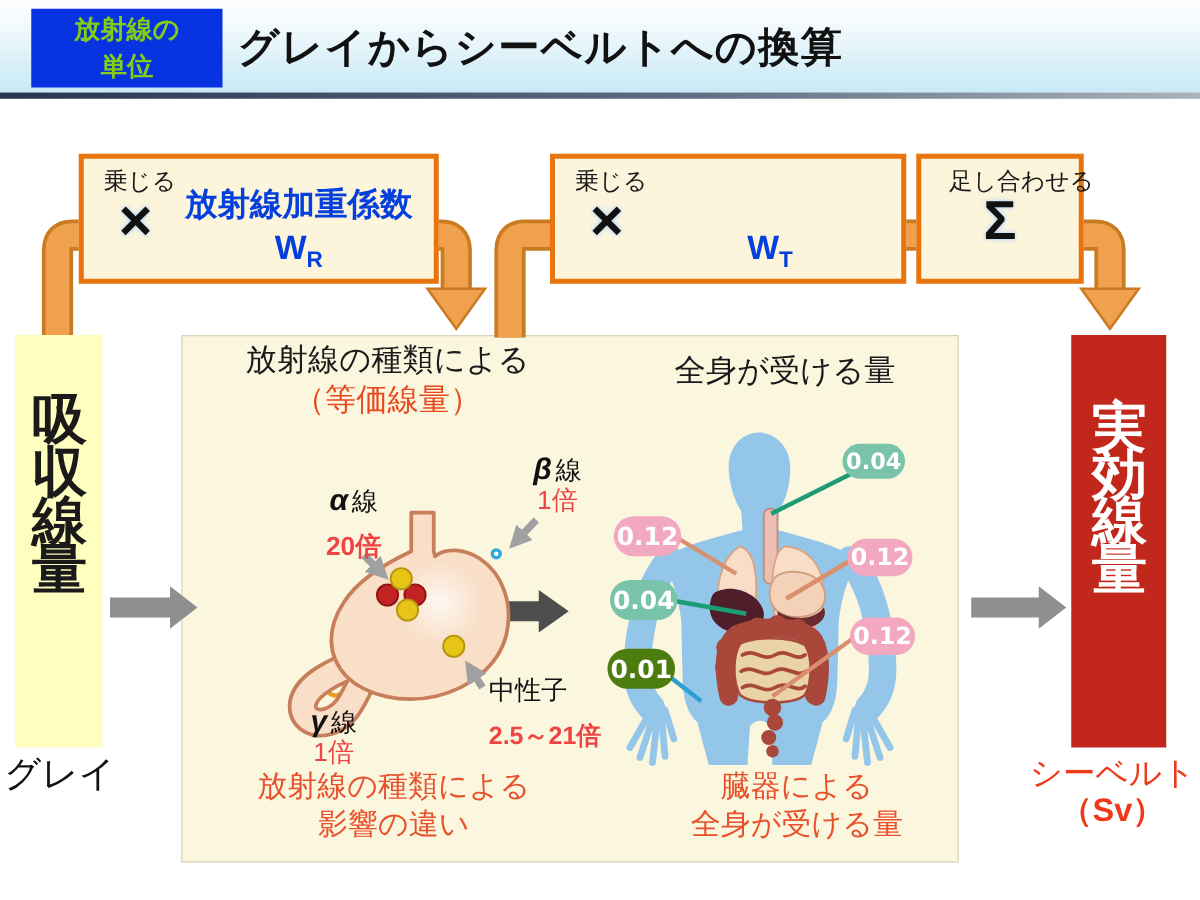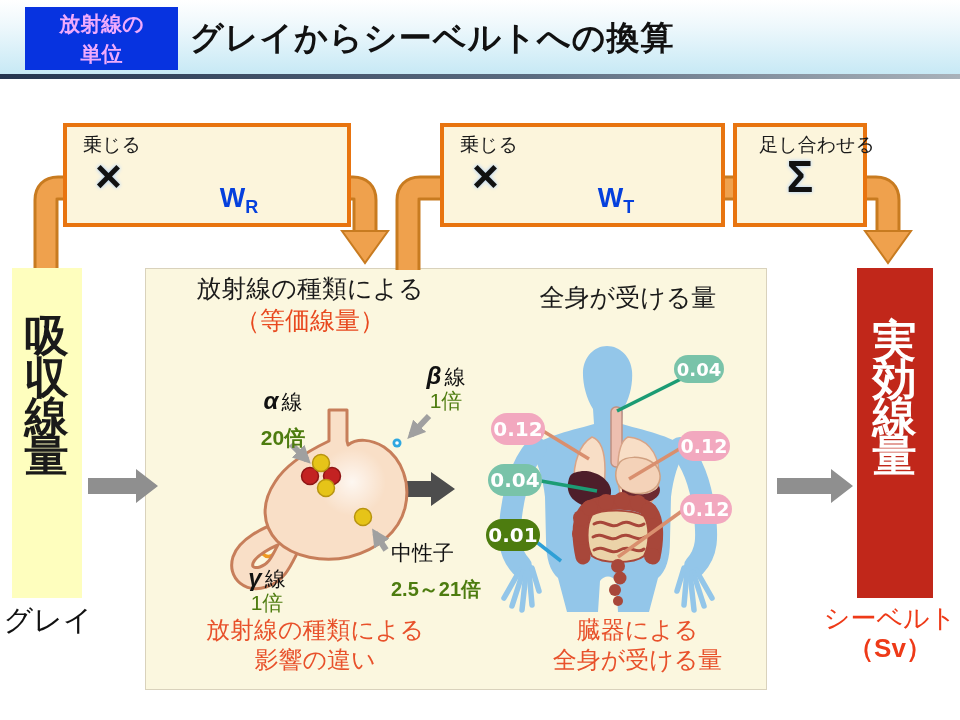--- a/index.html
+++ b/index.html
@@ -4,21 +4,21 @@
 <style>
   html,body{margin:0;padding:0;background:#fff;}
   #stage{position:relative;width:960px;height:720px;background:#ffffff;overflow:hidden;
          font-family:"Liberation Sans",sans-serif;color:#1a1a1a;}
   .abs{position:absolute;}
   
   #header{left:0;top:0;width:960px;height:74px;
     background:linear-gradient(180deg,#ffffff 0%,#eef8fc 35%,#c7e9f5 100%);z-index:2;}
   #header-line{left:0;top:74px;width:960px;height:5px;
     background:linear-gradient(90deg,#25354f 0%,#5a6b80 55%,#a9b2ba 100%);z-index:2;}
-  #unit-tag{left:25px;top:7px;width:153px;height:63px;background:#0733e0;color:#f0abfc;
+  #unit-tag{left:25px;top:7px;width:153px;height:63px;background:#0733e0;color:#84cc16;
     font-weight:bold;font-size:21px;line-height:1.4;text-align:center;display:flex;
     flex-direction:column;justify-content:center;z-index:3;}
   #page-title{left:190px;top:16px;font-size:33px;font-weight:bold;color:#111;z-index:3;letter-spacing:1px;}
   
   #canvas{left:0;top:0;z-index:1;}
   
   .fbox{top:123px;height:96px;background:#fcf5dc;border:4px solid #e8740f;z-index:2;}
   #fbox1{left:63px;width:280px;}
   #fbox2{left:440px;width:277px;}
   #fbox3{left:733px;width:126px;}
@@ -46,21 +46,21 @@
   #sv-symb{left:820px;top:634px;width:140px;font-size:26px;font-weight:bold;color:#ee3a18;}
   
   #panel{left:145px;top:268px;width:620px;height:420px;background:#fbf7df;
     border:1px solid #d9d2bc;z-index:0;}
   .ptext{z-index:3;text-align:center;line-height:1.2;}
   #organ-title{left:160px;top:273px;width:300px;font-size:25px;color:#1a1a1a;}
   #organ-sub{left:160px;top:305px;width:300px;font-size:25px;color:#e8491f;}
   #body-title{left:478px;top:282px;width:300px;font-size:25px;color:#1a1a1a;}
   .rlabel{z-index:3;text-align:center;line-height:1.1;font-size:21px;color:#111;}
   .rlabel .greek{font-size:24px;font-weight:bold;font-style:italic;margin-right:3px;}
-  .rfactor{z-index:3;text-align:center;font-size:21px;color:#4d7c0f;line-height:1.1;}
+  .rfactor{z-index:3;text-align:center;font-size:21px;color:#ef4444;line-height:1.1;}
   .bold{font-weight:bold;margin-top:12px;}
   #lbl-alpha{left:233px;top:388px;width:100px;}
   #fac-alpha{left:233px;top:414px;width:100px;}
   #lbl-beta{left:404px;top:363px;width:84px;}
   #fac-beta{left:404px;top:389px;width:84px;}
   #lbl-gamma{left:225px;top:565px;width:84px;}
   #fac-gamma{left:225px;top:591px;width:84px;}
   #lbl-neutron{left:391px;top:541px;width:120px;text-align:left;}
   #fac-neutron{left:391px;top:566px;width:120px;text-align:left;font-size:20px;}
   .caption{z-index:3;text-align:center;font-size:24px;color:#e8512b;line-height:30px;}
@@ -227,20 +227,21 @@
         <line x1="534" y1="540" x2="561" y2="561" stroke="#2e9fd6"></line>
         <line x1="681" y1="448" x2="629" y2="479" stroke="#d98f6e"></line>
         <line x1="682" y1="511" x2="618" y2="557" stroke="#d98f6e"></line>
       </g>
     </g>
   </svg>
 
   <div class="abs fbox" id="fbox1">
     <div class="fnote">乗じる</div>
     <div class="fsym">×</div>
+    <div class="ftitle">放射線加重係数</div>
     <div class="fvar"><span>W</span><sub>R</sub></div>
   </div>
   <div class="abs fbox" id="fbox2">
     <div class="fnote">乗じる</div>
     <div class="fsym">×</div>
     <div class="fvar"><span>W</span><sub>T</sub></div>
   </div>
   <div class="abs fbox" id="fbox3">
     <div class="fnote">足し合わせる</div>
     <div class="fsym">Σ</div>

